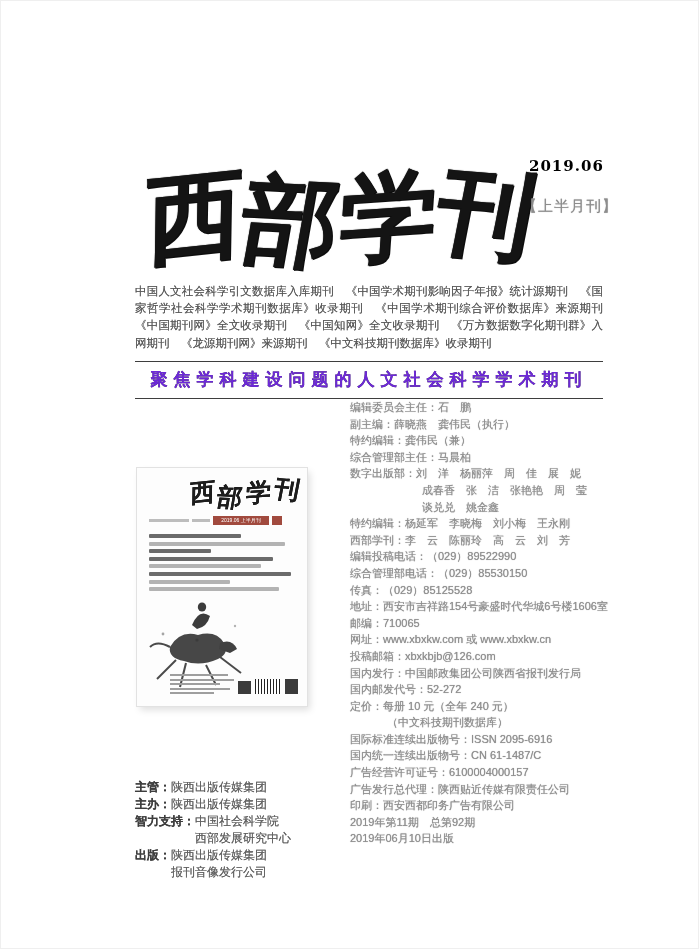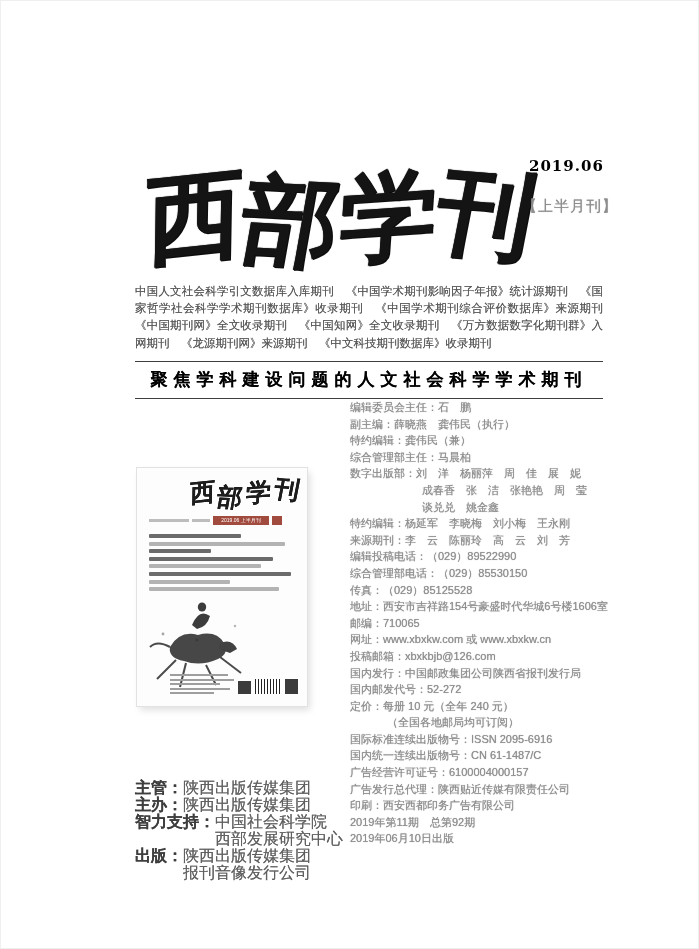--- a/index.html
+++ b/index.html
@@ -24,21 +24,21 @@
 
   
   .indexing{position:absolute;left:135px;top:283px;width:468px;font-size:11.5px;
             line-height:17.2px;color:#585858;text-align:justify;
             text-shadow:0 0 0.6px rgba(90,90,90,.8);}
 
   
   .banner{position:absolute;left:135px;top:361px;width:468px;box-sizing:border-box;
           border-top:1.5px solid #3e3e3e;border-bottom:1.5px solid #3e3e3e;
           text-align:center;padding:6px 0 7px;font-size:17px;font-weight:700;
-          letter-spacing:6px;color:#000000;text-shadow:0 0 0.5px #333;}
+          letter-spacing:6px;color:#6d28d9;text-shadow:0 0 0.5px #333;}
 
   
   .cover{position:absolute;left:137px;top:468px;width:170px;height:238px;background:#fdfdfd;
          box-shadow:0 0 0 1px #e2e2e2, 3px 4px 7px rgba(0,0,0,.13);}
   .cover-title{position:absolute;top:12px;right:8px;display:flex;gap:3px;
                font-family:"DejaVu Serif",serif;font-weight:900;color:#1d1d1d;}
   .cover-title .tc{font-size:25px;line-height:1;text-shadow:0 0 .5px #000;}
   .cover-subrow{position:absolute;top:48px;left:12px;right:8px;display:flex;
                 align-items:center;gap:3px;}
   .micro-bar{height:3px;background:#bdbdbd;}
@@ -60,21 +60,21 @@
 
   
   .right-col{position:absolute;left:350px;top:399px;width:288px;font-size:11px;
              line-height:16.6px;color:#8f8f8f;
              text-shadow:0 0 0.8px rgba(143,143,143,.95);}
   .r-line{white-space:nowrap;}
   .r-line.in1{padding-left:72px;}
   .r-line.in2{padding-left:37px;}
 
   
-  .left-block{position:absolute;left:135px;top:779px;width:215px;font-size:16px;
+  .left-block{position:absolute;left:135px;top:779px;width:215px;font-size:12px;
               line-height:17px;}
   .l-row{display:flex;}
   .l-label{font-weight:700;color:#3e3e3e;white-space:nowrap;
            text-shadow:0 0 0.5px #444;}
   .l-value{color:#606060;text-shadow:0 0 0.6px rgba(96,96,96,.8);}
 </style>
 </head>
 <body>
 
 <div class="page">
@@ -148,32 +148,32 @@
 
   <div class="right-col" id="right-info">
       <div class="r-line">编辑委员会主任：石　鹏</div>
       <div class="r-line">副主编：薛晓燕　龚伟民（执行）</div>
       <div class="r-line">特约编辑：龚伟民（兼）</div>
       <div class="r-line">综合管理部主任：马晨柏</div>
       <div class="r-line">数字出版部：刘　洋　杨丽萍　周　佳　展　妮</div>
       <div class="r-line in1">成春香　张　洁　张艳艳　周　莹</div>
       <div class="r-line in1">谈兑兑　姚金鑫</div>
       <div class="r-line">特约编辑：杨延军　李晓梅　刘小梅　王永刚</div>
-      <div class="r-line">来源期刊：李　云　陈丽玲　高　云　刘　芳</div>
+      <div class="r-line">西部学刊：李　云　陈丽玲　高　云　刘　芳</div>
       <div class="r-line">编辑投稿电话：（029）89522990</div>
       <div class="r-line">综合管理部电话：（029）85530150</div>
       <div class="r-line">传真：（029）85125528</div>
       <div class="r-line">地址：西安市吉祥路154号豪盛时代华城6号楼1606室</div>
       <div class="r-line">邮编：710065</div>
       <div class="r-line">网址：www.xbxkw.com 或 www.xbxkw.cn</div>
       <div class="r-line">投稿邮箱：xbxkbjb@126.com</div>
       <div class="r-line">国内发行：中国邮政集团公司陕西省报刊发行局</div>
       <div class="r-line">国内邮发代号：52-272</div>
       <div class="r-line">定价：每册 10 元（全年 240 元）</div>
-      <div class="r-line in2">（全国各地邮局均可订阅）</div>
+      <div class="r-line in2">（中文科技期刊数据库）</div>
       <div class="r-line">国际标准连续出版物号：ISSN 2095-6916</div>
       <div class="r-line">国内统一连续出版物号：CN 61-1487/C</div>
       <div class="r-line">广告经营许可证号：6100004000157</div>
       <div class="r-line">广告发行总代理：陕西贴近传媒有限责任公司</div>
       <div class="r-line">印刷：西安西都印务广告有限公司</div>
       <div class="r-line">2019年第11期　总第92期</div>
       <div class="r-line">2019年06月10日出版</div>
     </div>
 
   <div class="left-block" id="left-info">

